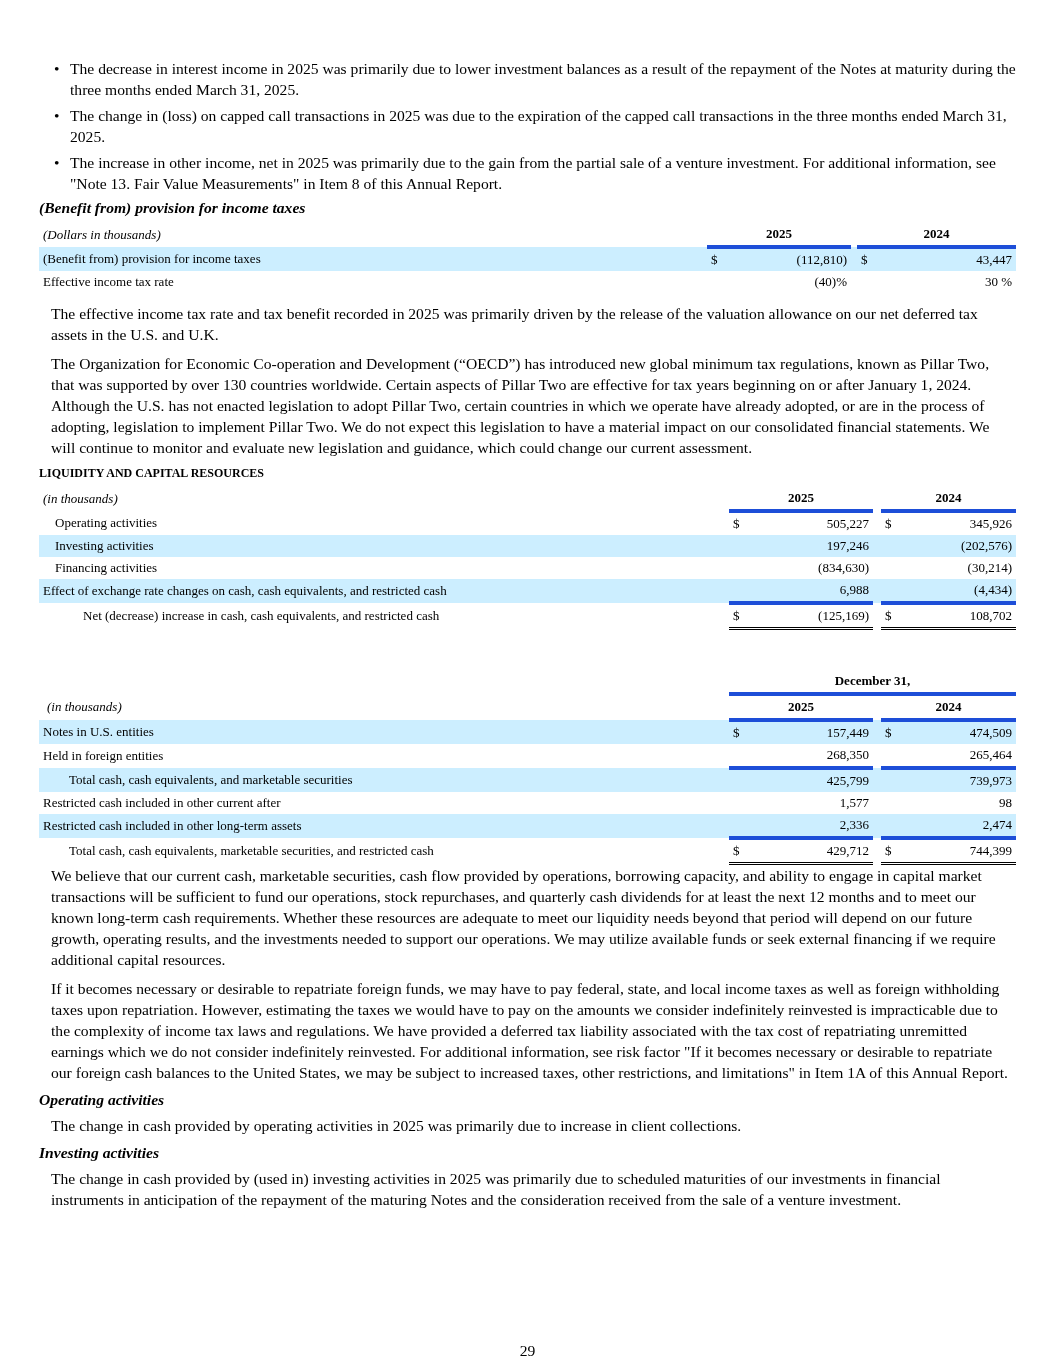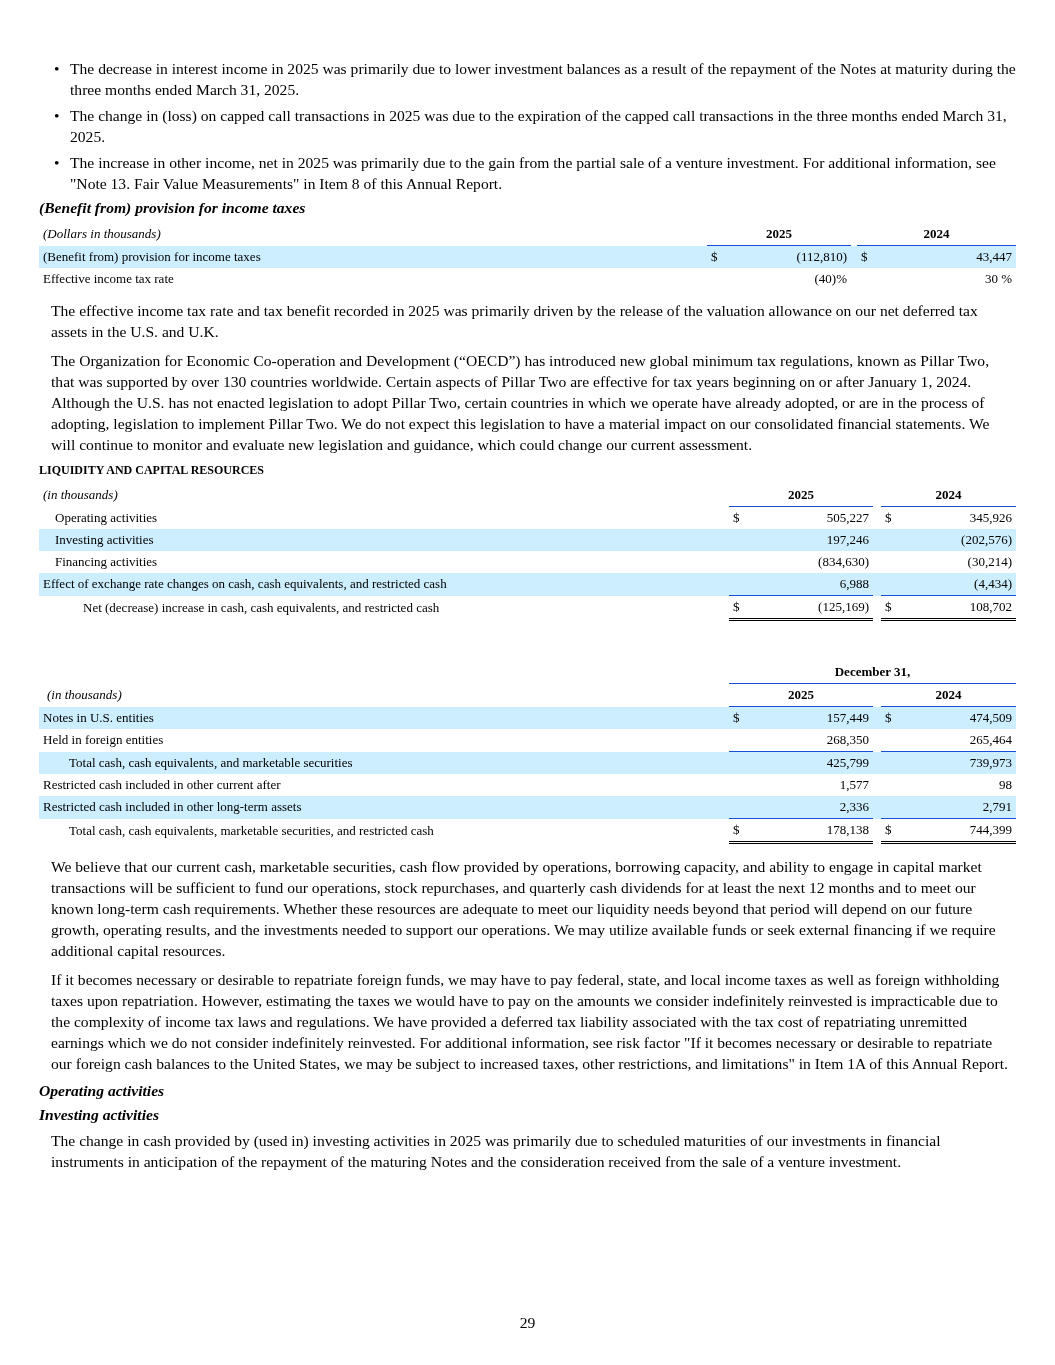--- a/index.html
+++ b/index.html
@@ -13,26 +13,26 @@
   .sechead { font-weight:bold; font-size:12px; margin:8px 0 6px 0; }
   p { margin:0 0 8px 12px; }
   table.fin { border-collapse:collapse; width:977px; font-size:13px; table-layout:fixed; }
   table.fin td { padding:0 4px; height:22px; vertical-align:middle; white-space:nowrap; }
   table.fin tr.shade td.c { background:#cceeff; }
   .ital { font-style:italic; }
   .yr { font-weight:bold; text-align:center; }
   .dol { text-align:left; }
   .num { text-align:right; }
   .gap { width:6px; padding:0 !important; }
-  .hdrline { border-bottom:1px solid #1d4ed8; }
+  .hdrline { border-bottom:4px solid #1d4ed8; }
   .dbl { border-bottom:3px double #000; }
   .ind1 { padding-left:16px !important; }
   .ind2 { padding-left:44px !important; }
   .ind3 { padding-left:30px !important; }
-  .pagenum { position:absolute; left:0; right:0; top:1314px; text-align:center; font-size:15.6px; }
+  .pagenum { position:absolute; left:0; right:0; top:1342px; text-align:center; font-size:15.6px; }
 </style>
 </head>
 <body>
 
 <div class="page">
 
   <ul class="bullets txt">
     <li><span class="dot">•</span><span>The decrease in interest income in 2025 was primarily due to lower investment balances as a result of the repayment of the Notes at maturity during the three months ended March 31, 2025.</span></li>
     <li><span class="dot">•</span><span>The change in (loss) on capped call transactions in 2025 was due to the expiration of the capped call transactions in the three months ended March 31, 2025.</span></li>
     <li><span class="dot">•</span><span>The increase in other income, net in 2025 was primarily due to the gain from the partial sale of a venture investment. For additional information, see "Note 13. Fair Value Measurements" in Item 8 of this Annual Report.</span></li>
@@ -132,21 +132,21 @@
       <td class="ind2">Net (decrease) increase in cash, cash equivalents, and restricted cash</td>
       <td class="dol dbl">$</td>
       <td class="num dbl">(125,169)</td>
       <td class="gap"></td>
       <td class="dol dbl">$</td>
       <td class="num dbl">108,702</td>
     </tr>
   </tbody>
     </table>
 
-  <table class="fin" style="margin-bottom:12px;">
+  <table class="fin" style="margin-bottom:0;">
     <colgroup>
         <col style="width:690px">
         <col style="width:26px">
         <col style="width:118px">
         <col style="width:8px">
         <col style="width:26px">
         <col style="width:109px">
       </colgroup>
     <tbody>
         <tr>
@@ -190,35 +190,36 @@
       <td class="gap"></td>
       <td class="dol"></td>
       <td class="num">98</td>
     </tr>
     <tr class="shade">
       <td class="c">Restricted cash included in other long-term assets</td>
       <td class="c dol hdrline"></td>
       <td class="c num hdrline">2,336</td>
       <td class="c gap"></td>
       <td class="c dol hdrline"></td>
-      <td class="c num hdrline">2,791</td>
+      <td class="c num hdrline">2,474</td>
     </tr>
     <tr>
       <td class="ind3">Total cash, cash equivalents, marketable securities, and restricted cash</td>
       <td class="dol dbl">$</td>
-      <td class="num dbl">178,138</td>
+      <td class="num dbl">429,712</td>
       <td class="gap"></td>
       <td class="dol dbl">$</td>
       <td class="num dbl">744,399</td>
     </tr>
   </tbody>
     </table>
 
   <p class="txt">We believe that our current cash, marketable securities, cash flow provided by operations, borrowing capacity, and ability to engage in capital market transactions will be sufficient to fund our operations, stock repurchases, and quarterly cash dividends for at least the next 12 months and to meet our known long-term cash requirements. Whether these resources are adequate to meet our liquidity needs beyond that period will depend on our future growth, operating results, and the investments needed to support our operations. We may utilize available funds or seek external financing if we require additional capital resources.</p>
   <p class="txt">If it becomes necessary or desirable to repatriate foreign funds, we may have to pay federal, state, and local income taxes as well as foreign withholding taxes upon repatriation. However, estimating the taxes we would have to pay on the amounts we consider indefinitely reinvested is impracticable due to the complexity of income tax laws and regulations. We have provided a deferred tax liability associated with the tax cost of repatriating unremitted earnings which we do not consider indefinitely reinvested. For additional information, see risk factor "If it becomes necessary or desirable to repatriate our foreign cash balances to the United States, we may be subject to increased taxes, other restrictions, and limitations" in Item 1A of this Annual Report.</p>
 
   <div class="subhead">Operating activities</div>
+  <p class="txt">The change in cash provided by operating activities in 2025 was primarily due to increase in client collections.</p>
 
   <div class="subhead">Investing activities</div>
   <p class="txt">The change in cash provided by (used in) investing activities in 2025 was primarily due to scheduled maturities of our investments in financial instruments in anticipation of the repayment of the maturing Notes and the consideration received from the sale of a venture investment.</p>
 </div>
 
 <div class="pagenum">29</div>
 
 </body></html>

